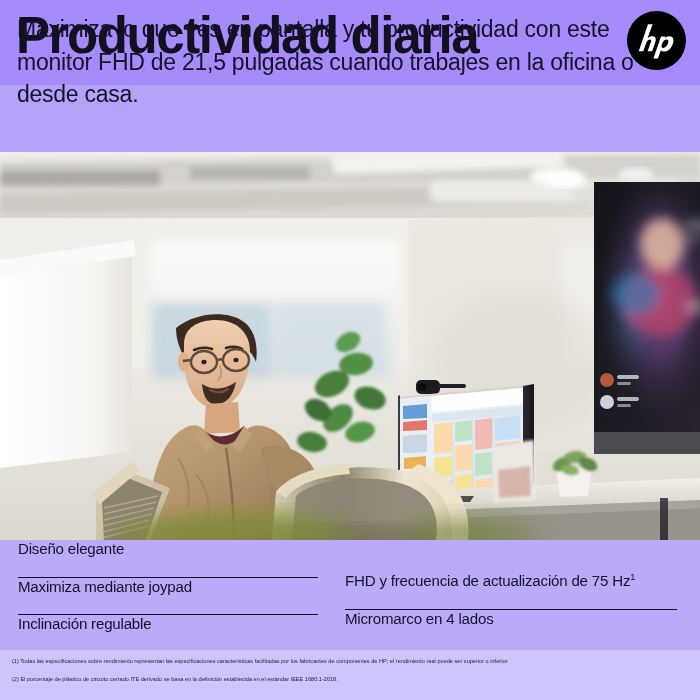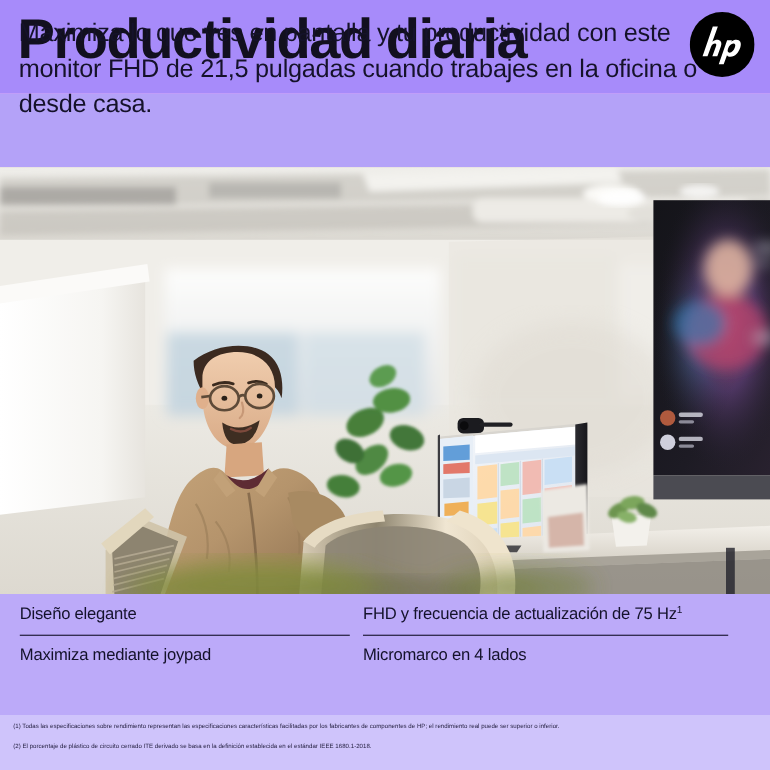--- a/index.html
+++ b/index.html
@@ -85,27 +85,26 @@
     width: 700px;
     height: 110px;
     background: #bcaaf9;
   }
   .feature-col {
     position: absolute;
     top: 0;
     height: 110px;
   }
   .col-left  { left: 18px;  width: 300px; }
-  .col-right { left: 330px; width: 332px; }
+  .col-right { left: 345px; width: 332px; margin-top: 32px; }
 
   .feature-row {
     position: relative;
     height: 36.6px;
     display: flex;
-    align-items: center;
   }
   .feature-row + .feature-row { border-top: 1.6px solid #14122b; }
   .feature-label {
     font-size: 15.1px;
     font-weight: 400;
     letter-spacing: -0.2px;
     color: #14122b;
     white-space: nowrap;
   }
   .feature-label sup {
@@ -470,20 +469,23 @@
 
   <div class="features">
 
     <div class="feature-col col-left">
       <div class="feature-row">
         <span class="feature-label">Diseño elegante</span>
       </div>
       <div class="feature-row">
         <span class="feature-label">Maximiza mediante joypad</span>
       </div>
+      <div class="feature-row">
+        <span class="feature-label">Inclinación regulable</span>
+      </div>
     </div>
 
     <div class="feature-col col-right">
       <div class="feature-row">
         <span class="feature-label"><span>FHD y frecuencia de actualización de 75 Hz</span><sup>1</sup></span>
       </div>
       <div class="feature-row">
         <span class="feature-label">Micromarco en 4 lados</span>
       </div>
     </div>

